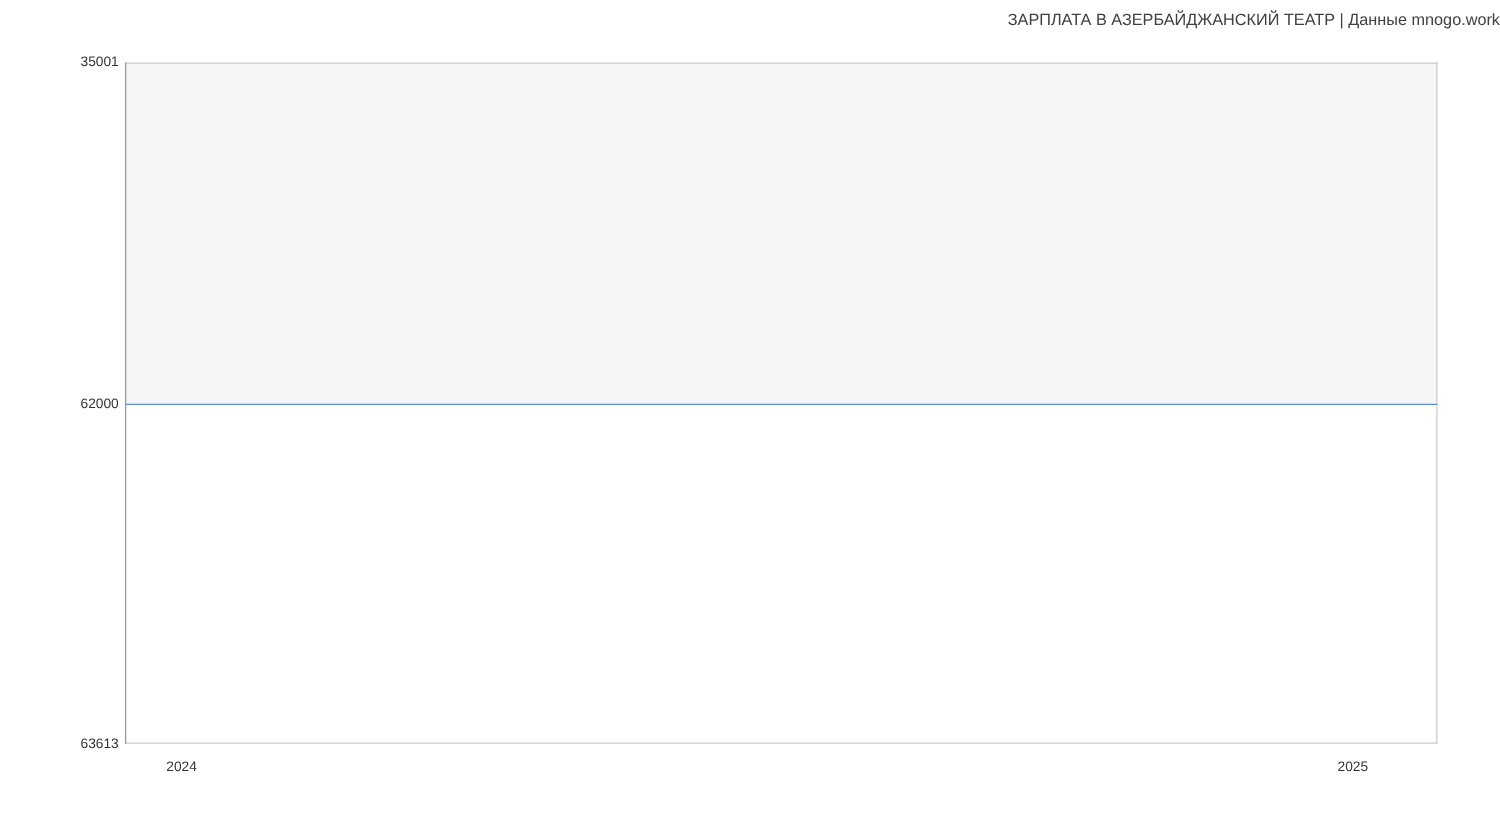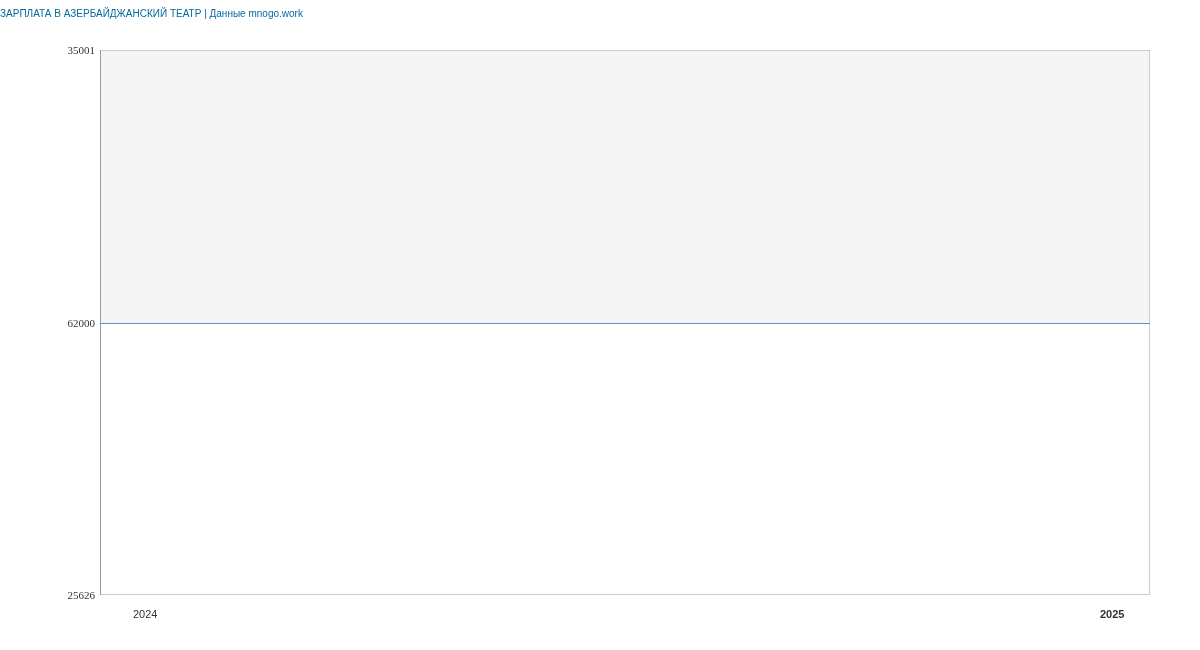--- a/index.html
+++ b/index.html
@@ -12,23 +12,23 @@
       height: 650px;
       background: #ffffff;
       font-family: Arial, sans-serif;
       position: relative;
     }
     .chart-title {
       position: absolute;
       top: 8px;
       left: 0;
       right: 0;
-      text-align: left;
-      font-size: 10px;
-      color: #0369a1;
+      text-align: right;
+      font-size: 13px;
+      color: #404040;
     }
     .plot-area {
       position: absolute;
       left: 100px;
       top: 50px;
       width: 1050px;
       height: 545px;
       background: #ffffff;
     }
     .upper-half {
@@ -67,21 +67,20 @@
       height: 1.5px;
       background: #5b8fd6;
     }
     .y-tick-label {
       position: absolute;
       right: calc(1200px - 95px);
       font-size: 11px;
       color: #333;
       text-align: left;
       transform: translateY(-50%);
-      font-family: Liberation Serif, serif;
     }
     .y-tick-35001 {
       top: 50px;
     }
     .y-tick-35000 {
       top: 322.5px;
     }
     .y-tick-34999 {
       top: 595px;
     }
@@ -89,38 +88,37 @@
       position: absolute;
       top: 608px;
       font-size: 11px;
       color: #333;
     }
     .x-tick-2024 {
       left: 85px;
       margin-left: 48px;
     }
     .x-tick-2025 {
-      left: 1100px;
-      font-weight: bold;
+      left: 1070px;
     }
   </style>
 </head>
 <body>
 
 <div>
   <div class="chart-title">ЗАРПЛАТА В АЗЕРБАЙДЖАНСКИЙ ТЕАТР | Данные mnogo.work</div>
 
   <div class="plot-area">
     <div class="upper-half"></div>
     <div class="lower-half"></div>
   </div>
 
   <div class="axis-line-left"></div>
 
   <div class="data-line"></div>
 
   <div class="y-tick-label y-tick-35001">35001</div>
   <div class="y-tick-label y-tick-35000">62000</div>
-  <div class="y-tick-label y-tick-34999">25626</div>
+  <div class="y-tick-label y-tick-34999">63613</div>
 
   <div class="x-tick-label x-tick-2024">2024</div>
   <div class="x-tick-label x-tick-2025">2025</div>
 </div>
 
 </body></html>

